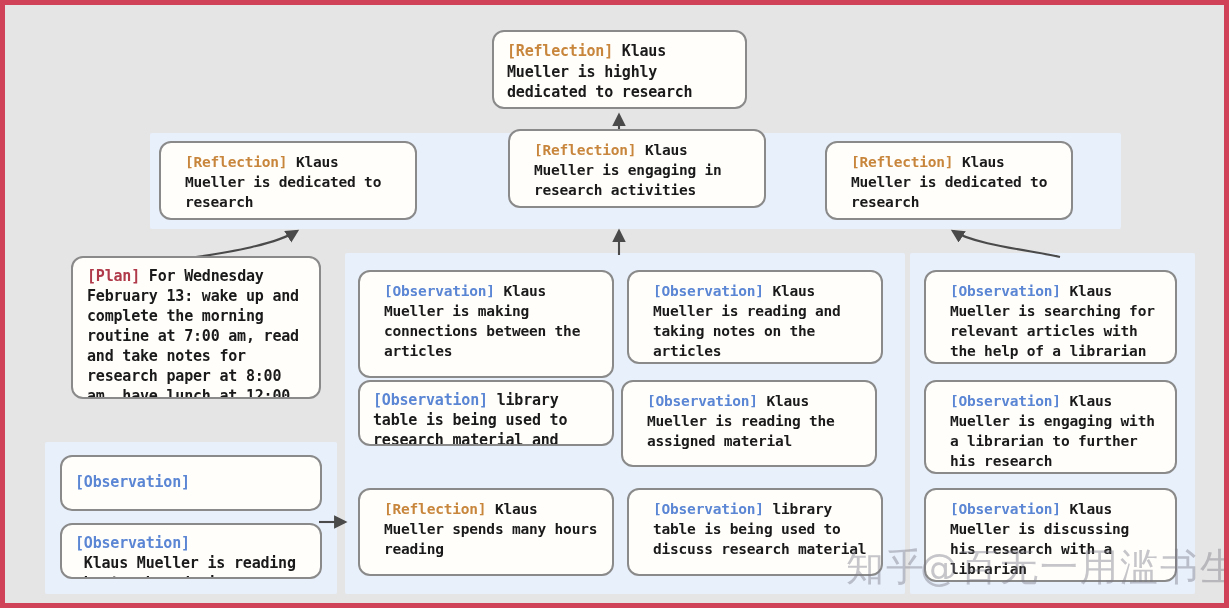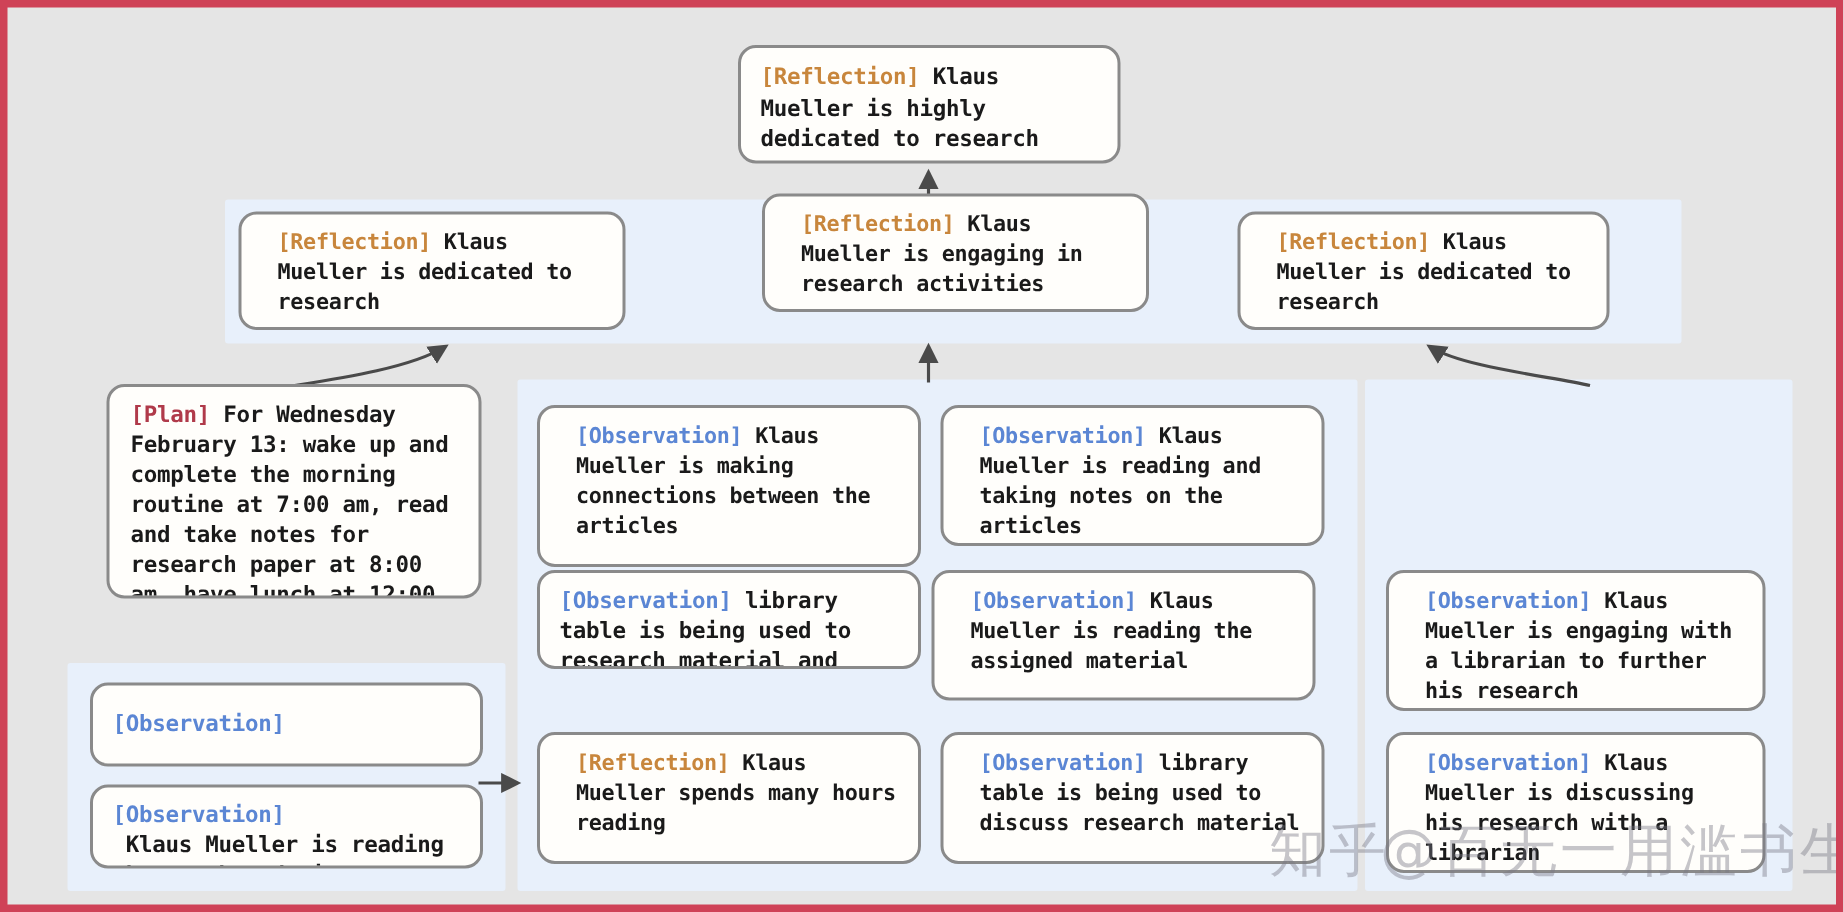--- a/index.html
+++ b/index.html
@@ -117,20 +117,21 @@
   <div class="node fs11" style="left:353px; top:375px; width:256px; height:66px;"><span class="tag tag-observation">[Observation]</span><span> library table is being used to research material and make connections between the articles</span></div>
 
   <div class="node fs14" style="left:353px; top:483px; width:256px; height:88px;"><span class="tag tag-reflection">[Reflection]</span><span> Klaus Mueller spends many hours reading</span></div>
 
   <div class="node fs14" style="left:622px; top:265px; width:256px; height:94px;"><span class="tag tag-observation">[Observation]</span><span> Klaus Mueller is reading and taking notes on the articles</span></div>
 
   <div class="node fs14" style="left:616px; top:375px; width:256px; height:87px;"><span class="tag tag-observation">[Observation]</span><span> Klaus Mueller is reading the assigned material</span></div>
 
   <div class="node fs14" style="left:622px; top:483px; width:256px; height:88px;"><span class="tag tag-observation">[Observation]</span><span> library table is being used to discuss research material</span></div>
 
+  <div class="node fs14" style="left:919px; top:265px; width:253px; height:94px;"><span class="tag tag-observation">[Observation]</span><span> Klaus Mueller is searching for relevant articles with the help of a librarian</span></div>
 
   <div class="node fs14" style="left:919px; top:375px; width:253px; height:94px;"><span class="tag tag-observation">[Observation]</span><span> Klaus Mueller is engaging with a librarian to further his research</span></div>
 
   <div class="node fs14" style="left:919px; top:483px; width:253px; height:94px;"><span class="tag tag-observation">[Observation]</span><span> Klaus Mueller is discussing his research with a librarian</span></div>
 
   <div class="watermark" style="left:841px; top:537px;">知乎</div>
   <div class="watermark" style="left:915px; top:537px;">@百无一用滥书生</div>
 
 </div>
 

